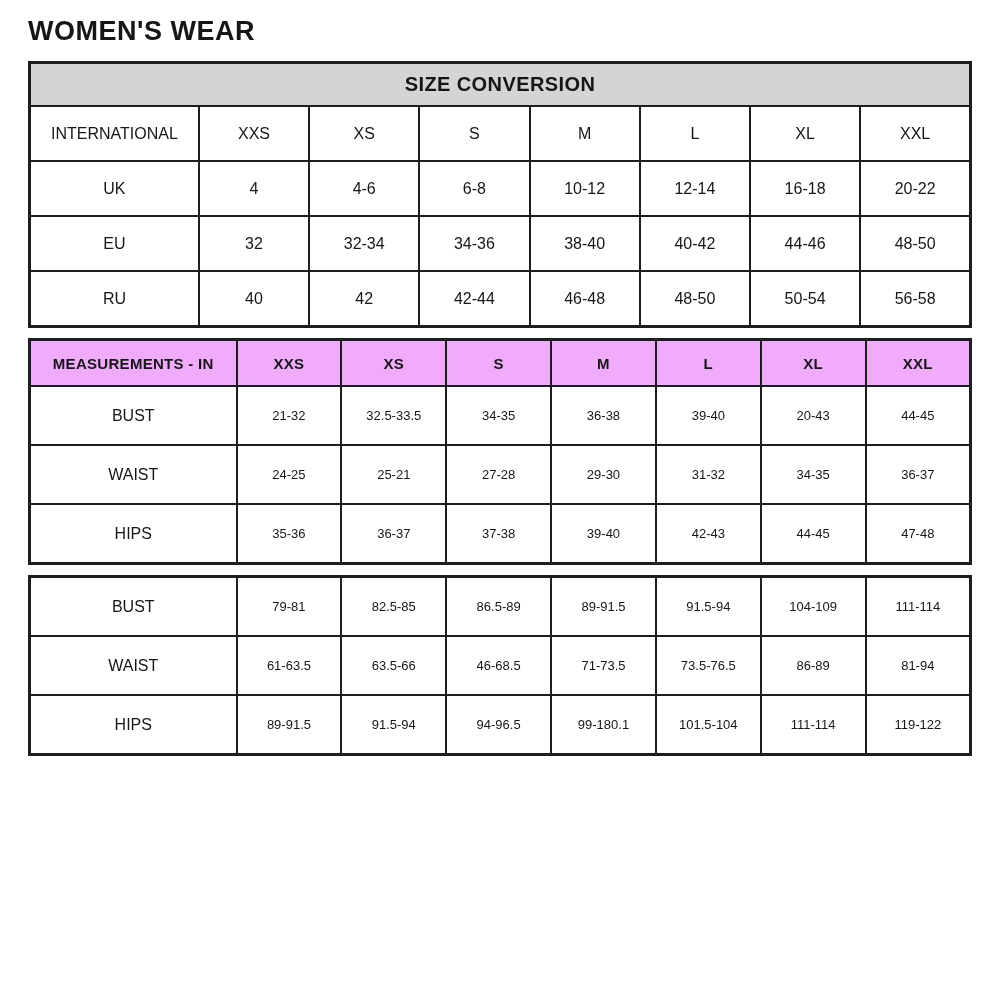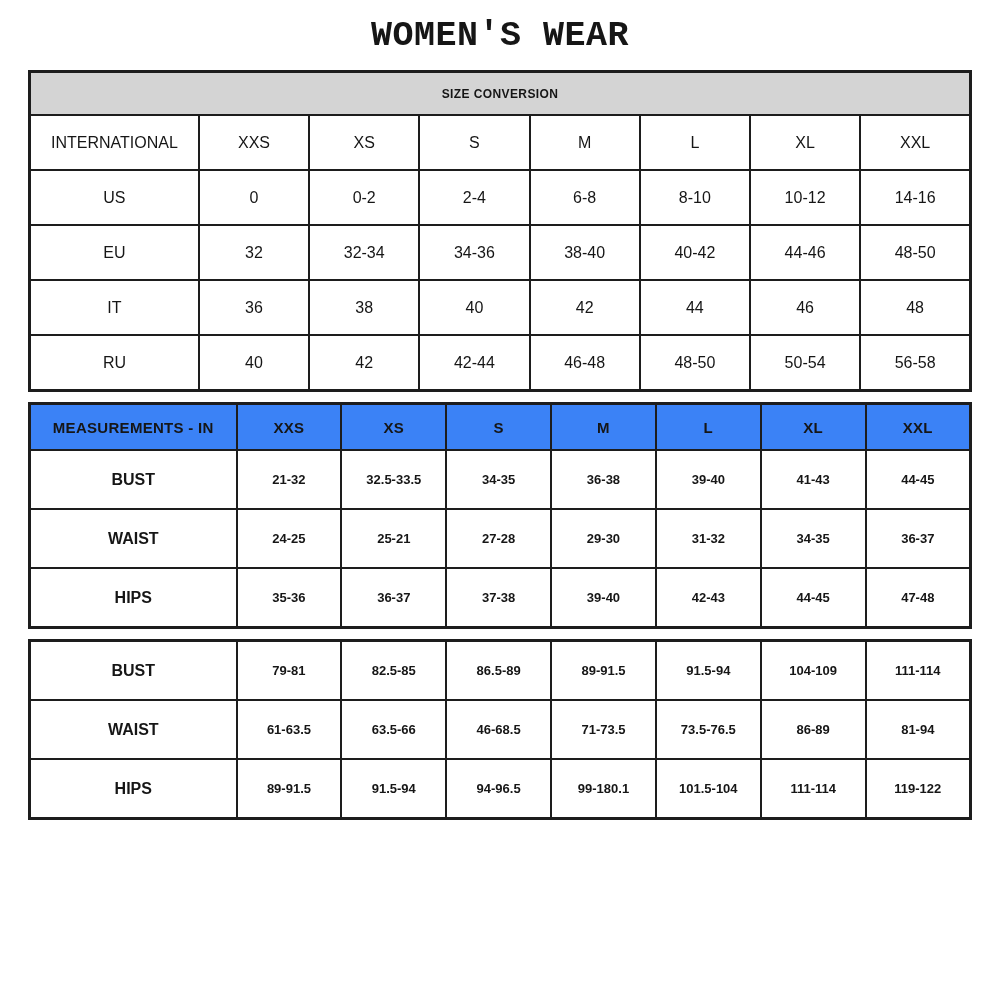--- a/index.html
+++ b/index.html
@@ -10,26 +10,24 @@
     color: #161616;
   }
   .page {
     width: 1000px;
     height: 1000px;
     box-sizing: border-box;
     padding: 8px 28px 0 28px;
     background: #ffffff;
   }
   .page-title {
-    text-align: center;
-    font-size: 35px;
+    font-size: 27px;
     font-weight: 700;
     letter-spacing: 0.5px;
     margin: 8px 0 14px 0;
-    font-family: Liberation Mono, monospace;
   }
   table {
     border-collapse: collapse;
     width: 100%;
     table-layout: fixed;
     border: 3px solid #1d1d1d;
   }
   table + table {
     margin-top: 10px;
   }
@@ -44,35 +42,35 @@
   
   .conv th, .conv td {
     height: 53px;
     font-size: 16px;
     font-weight: 400;
   }
   .conv .caption-row td {
     height: 41px;
     background: #d4d4d4;
     font-weight: 700;
-    font-size: 12px;
+    font-size: 20px;
     letter-spacing: 0.4px;
   }
   
   .meas th {
     height: 44px;
-    background: #3b82f6;
+    background: #f0abfc;
     font-weight: 700;
     font-size: 15px;
     letter-spacing: 0.3px;
   }
   .meas td {
     height: 57px;
     font-size: 13px;
-    font-weight: 700;
+    font-weight: 400;
   }
   .meas td.label-col {
     font-size: 16px;
   }
 </style>
 </head>
 <body>
 
 <div class="page">
 
@@ -97,50 +95,40 @@
           <th class="label-col">INTERNATIONAL</th>
           <th>XXS</th>
           <th>XS</th>
           <th>S</th>
           <th>M</th>
           <th>L</th>
           <th>XL</th>
           <th>XXL</th>
         </tr>
         <tr>
-          <td class="label-col">US</td>
-          <td>0</td>
-          <td>0-2</td>
-          <td>2-4</td>
+          <td class="label-col">UK</td>
+          <td>4</td>
+          <td>4-6</td>
           <td>6-8</td>
-          <td>8-10</td>
           <td>10-12</td>
-          <td>14-16</td>
+          <td>12-14</td>
+          <td>16-18</td>
+          <td>20-22</td>
         </tr>
         <tr>
           <td class="label-col">EU</td>
           <td>32</td>
           <td>32-34</td>
           <td>34-36</td>
           <td>38-40</td>
           <td>40-42</td>
           <td>44-46</td>
           <td>48-50</td>
         </tr>
         <tr>
-          <td class="label-col">IT</td>
-          <td>36</td>
-          <td>38</td>
-          <td>40</td>
-          <td>42</td>
-          <td>44</td>
-          <td>46</td>
-          <td>48</td>
-        </tr>
-        <tr>
           <td class="label-col">RU</td>
           <td>40</td>
           <td>42</td>
           <td>42-44</td>
           <td>46-48</td>
           <td>48-50</td>
           <td>50-54</td>
           <td>56-58</td>
         </tr>
       </tbody>
@@ -168,21 +156,21 @@
           <th>XL</th>
           <th>XXL</th>
         </tr>
         <tr>
           <td class="label-col">BUST</td>
           <td>21-32</td>
           <td>32.5-33.5</td>
           <td>34-35</td>
           <td>36-38</td>
           <td>39-40</td>
-          <td>41-43</td>
+          <td>20-43</td>
           <td>44-45</td>
         </tr>
         <tr>
           <td class="label-col">WAIST</td>
           <td>24-25</td>
           <td>25-21</td>
           <td>27-28</td>
           <td>29-30</td>
           <td>31-32</td>
           <td>34-35</td>

